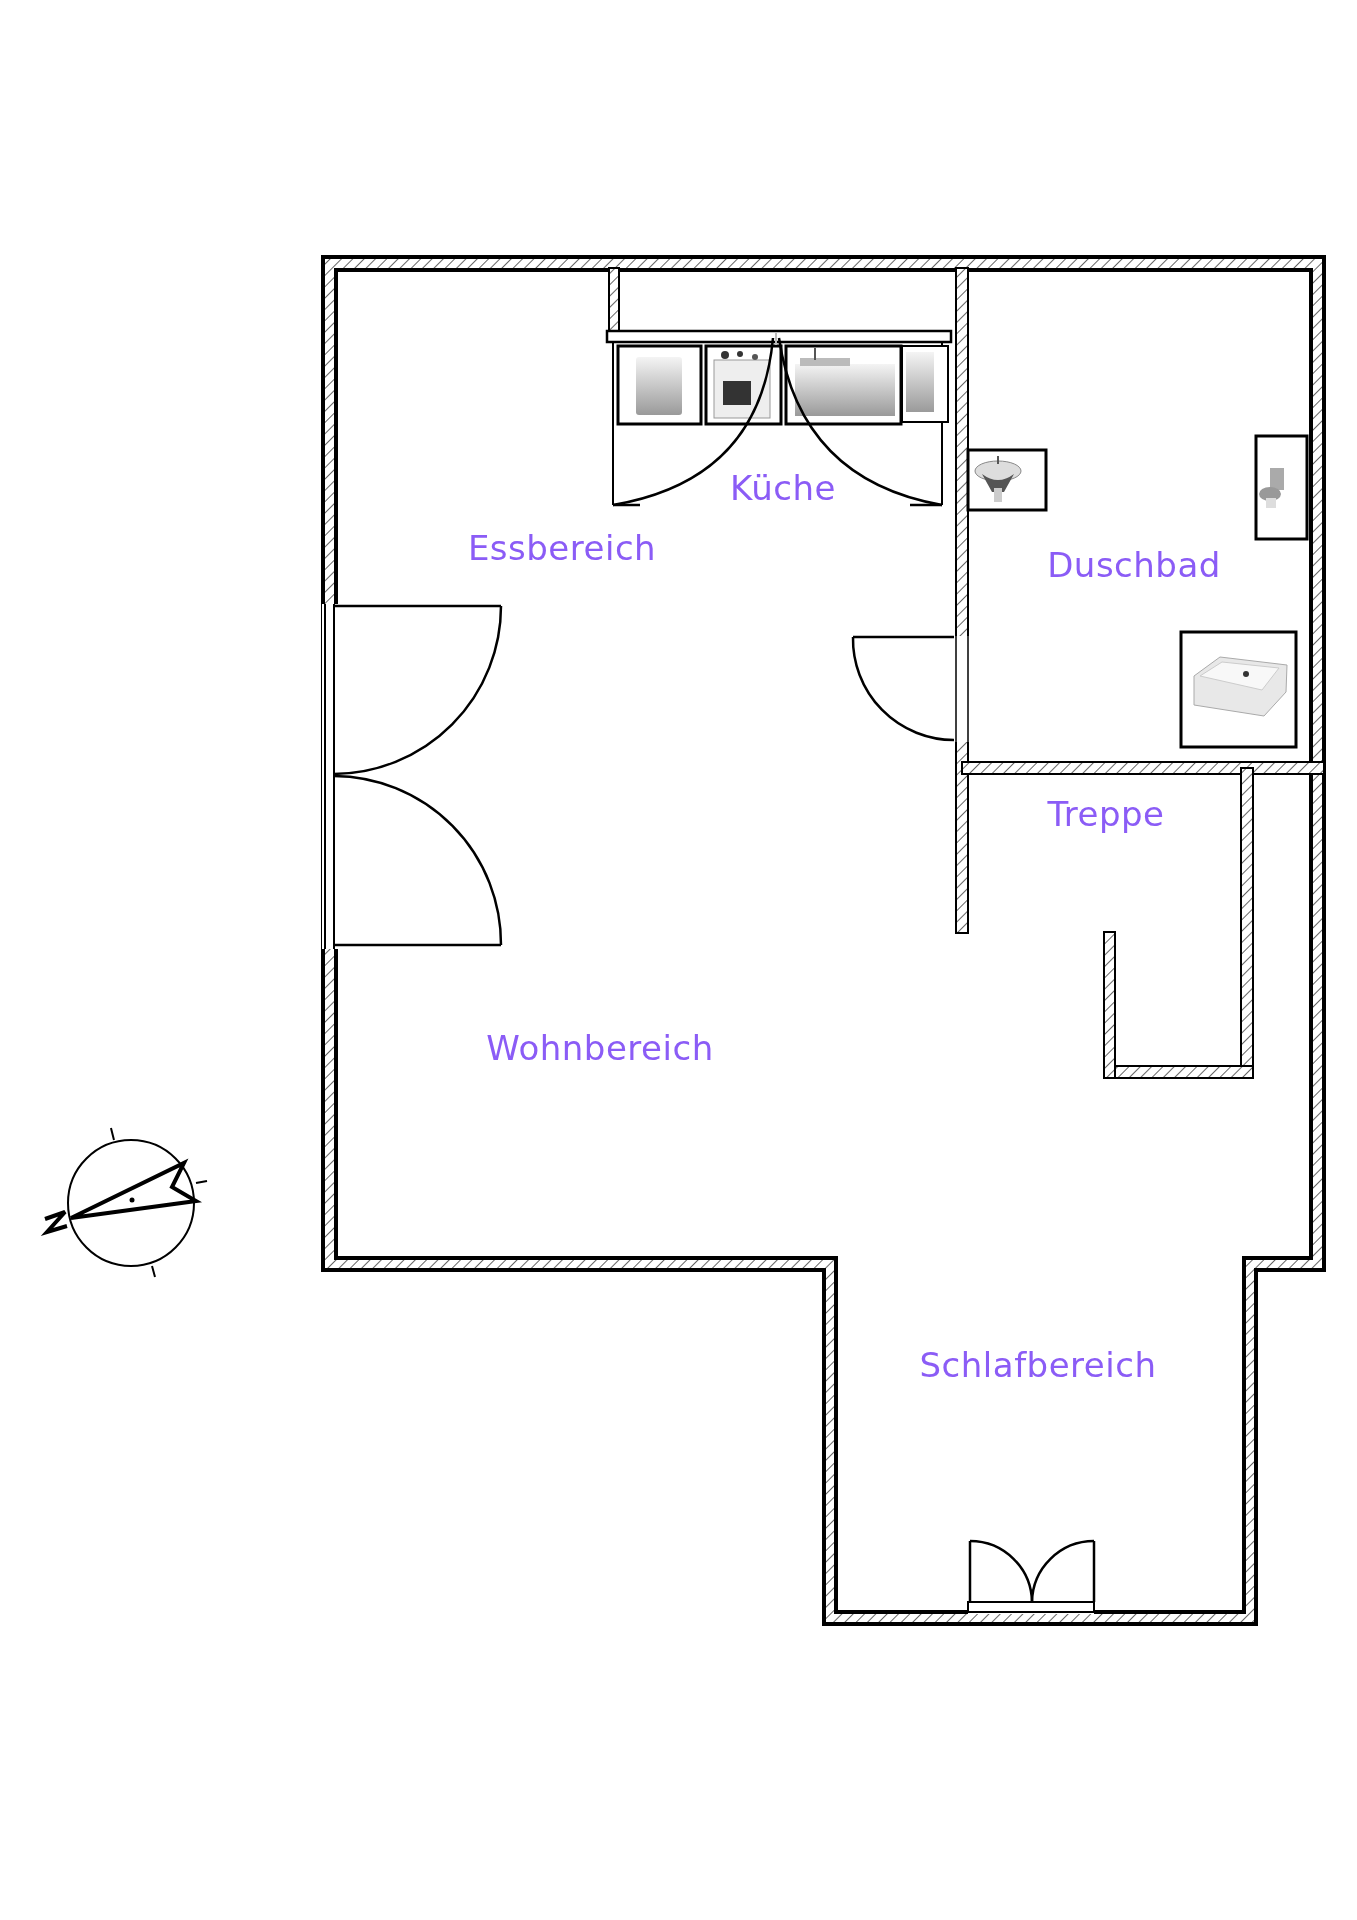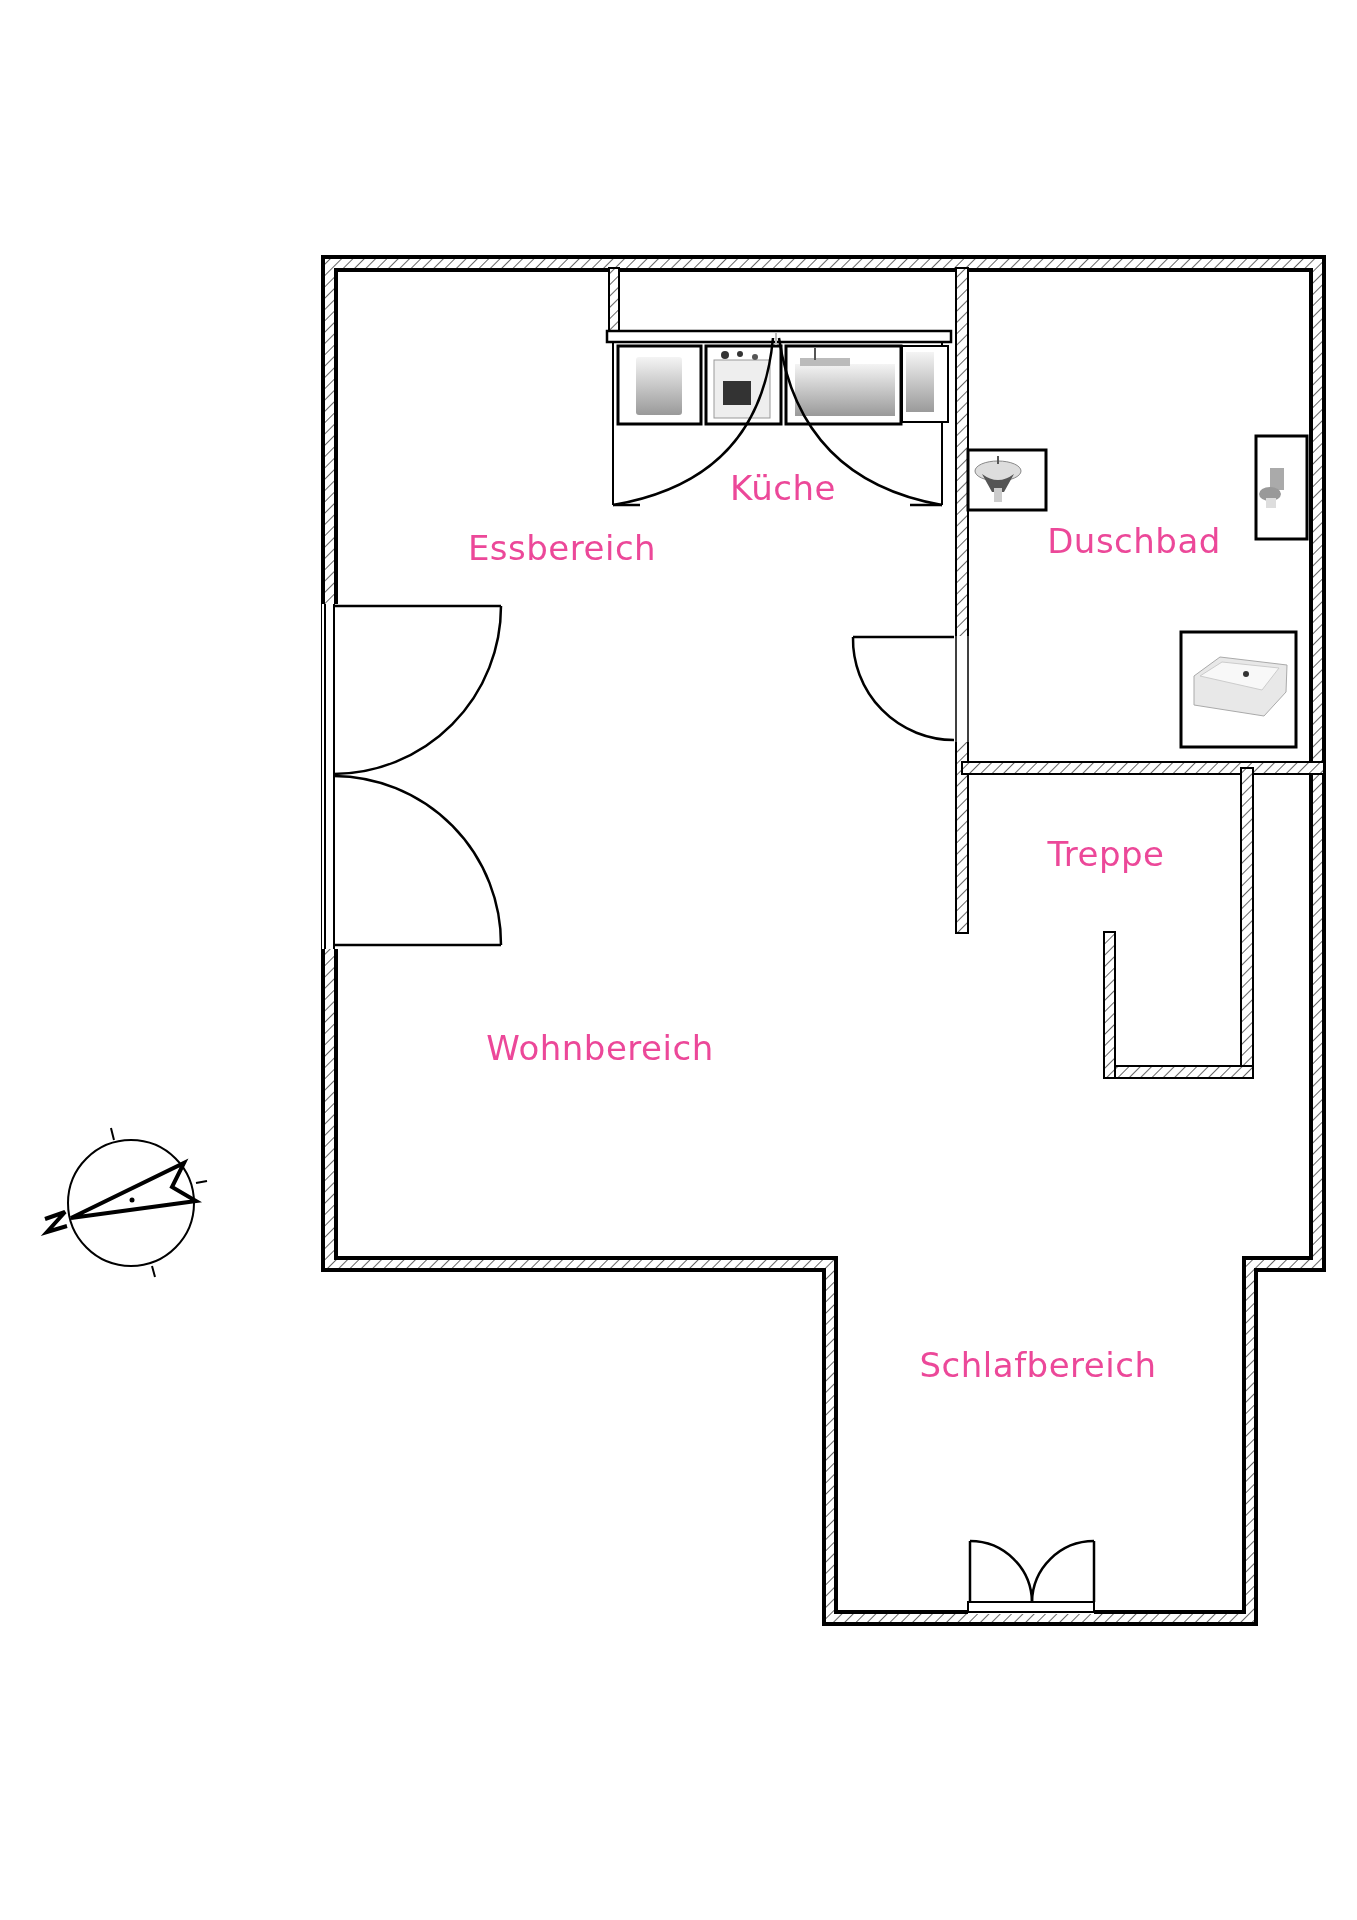--- a/index.html
+++ b/index.html
@@ -1,18 +1,18 @@
 <!DOCTYPE html>
 <html><head>
 <meta charset="utf-8">
 <style>
   html,body{margin:0;padding:0;background:#fff;}
   body{width:1357px;height:1920px;position:relative;overflow:hidden;font-family:"DejaVu Sans","Liberation Sans",sans-serif;}
   svg{position:absolute;left:0;top:0;}
-  .label{position:absolute;font-size:34px;color:#ec4899;white-space:nowrap;transform:translate(-50%,-50%);letter-spacing:0.5px;}
+  .label{position:absolute;font-size:34px;color:#8b5cf6;white-space:nowrap;transform:translate(-50%,-50%);letter-spacing:0.5px;}
 </style>
 </head>
 <body>
 
 <svg width="1357" height="1920" viewBox="0 0 1357 1920">
   <defs>
     <pattern id="hatch" width="8" height="8" patternUnits="userSpaceOnUse" patternTransform="rotate(45)">
       <rect width="8" height="8" fill="#fff"></rect>
       <line x1="0" y1="0" x2="0" y2="8" stroke="#666" stroke-width="2"></line>
     </pattern>
@@ -138,16 +138,16 @@
     <line x1="196" y1="1183" x2="207" y2="1181" stroke="#000" stroke-width="2"></line>
     <line x1="152" y1="1266" x2="155" y2="1277" stroke="#000" stroke-width="2"></line>
     <path d="M71,1218 L184,1163 L172,1187 L196,1201 Z" fill="none" stroke="#000" stroke-width="4" stroke-linejoin="miter"></path>
     <circle cx="132" cy="1200" r="2.5" fill="#000"></circle>
     <path d="M45,1219 L65,1212 L47,1232 L67,1226" fill="none" stroke="#000" stroke-width="4"></path>
   </g>
 </svg>
 
 <div class="label" style="left:783px;top:488px">Küche</div>
 <div class="label" style="left:562px;top:548px">Essbereich</div>
-<div class="label" style="left:1134px;top:541px">Duschbad</div>
-<div class="label" style="left:1106px;top:854px">Treppe</div>
+<div class="label" style="left:1134px;top:565px">Duschbad</div>
+<div class="label" style="left:1106px;top:814px">Treppe</div>
 <div class="label" style="left:600px;top:1048px">Wohnbereich</div>
 <div class="label" style="left:1038px;top:1365px">Schlafbereich</div>
 
 </body></html>

